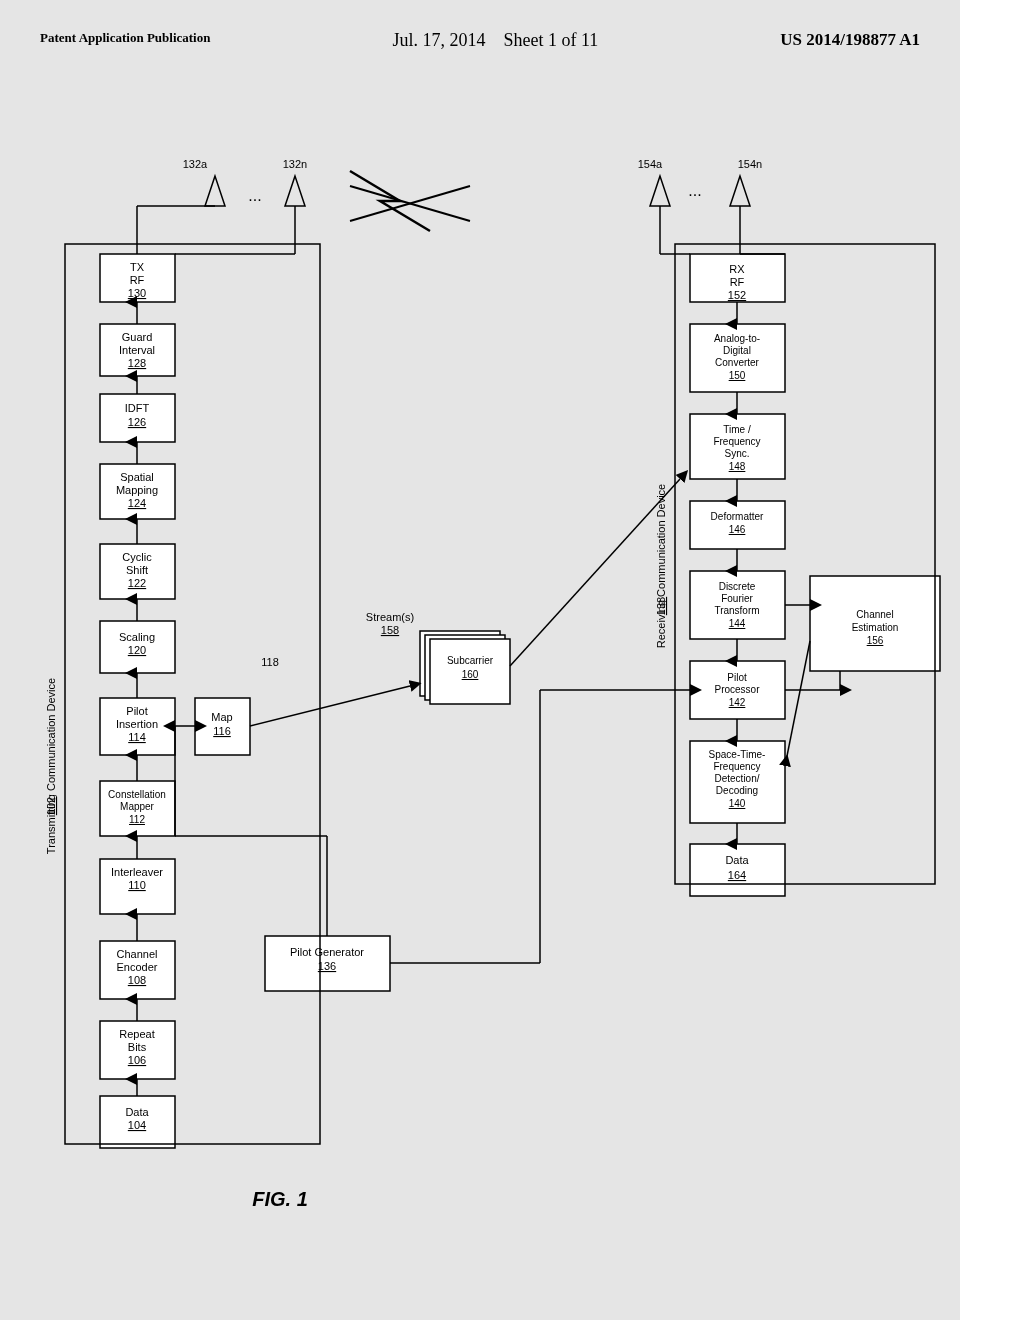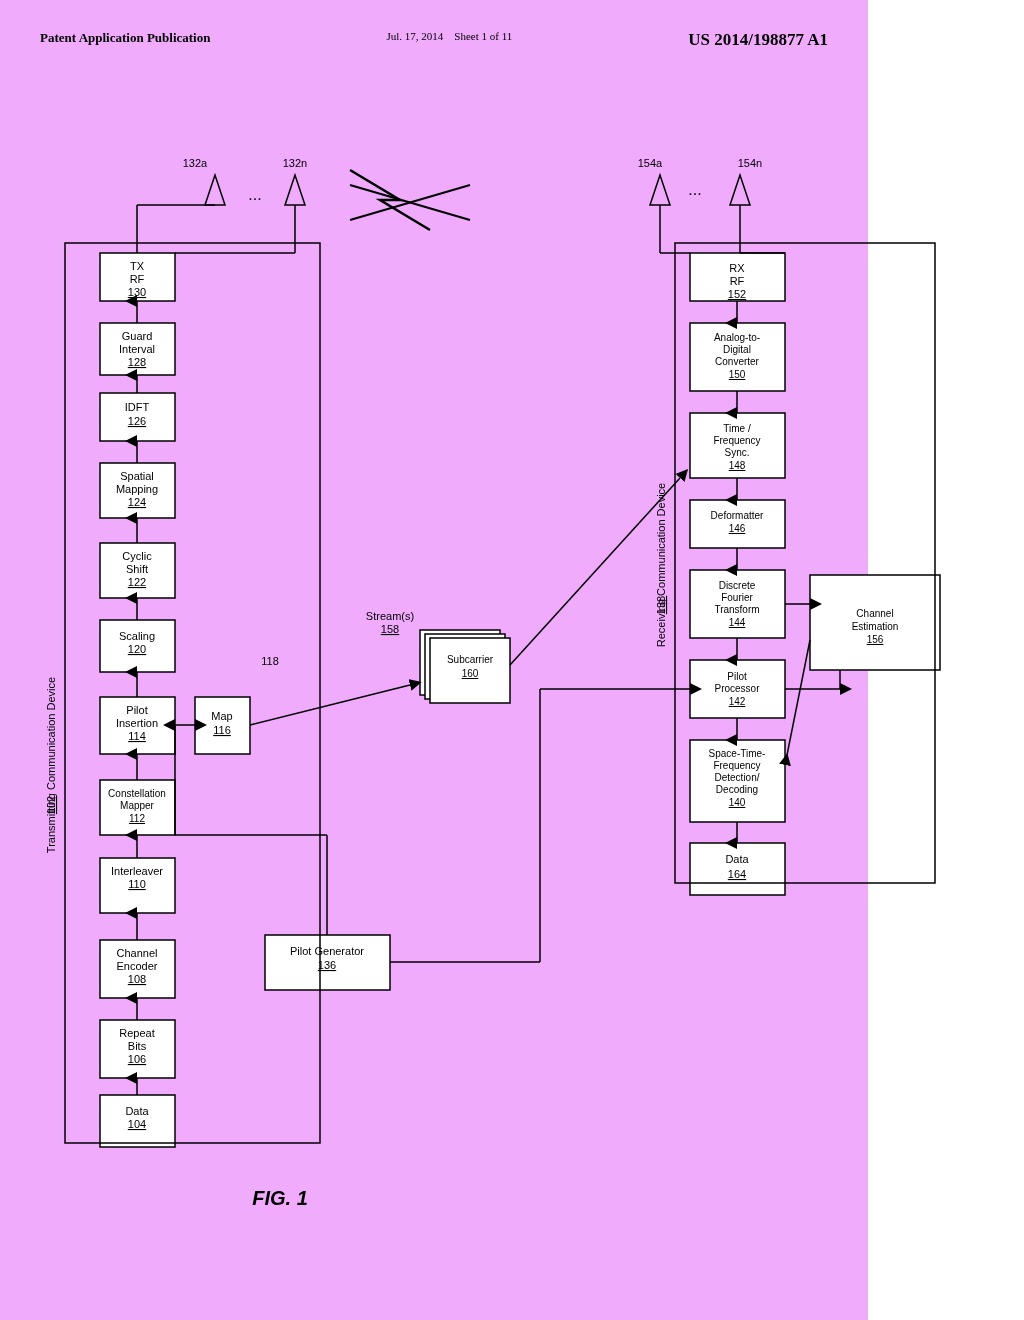--- a/index.html
+++ b/index.html
@@ -6,43 +6,43 @@
     body {
       background: #fff;
       font-family: 'Times New Roman', Times, serif;
       width: 1024px;
       min-height: 1320px;
       position: relative;
       overflow-x: hidden;
     }
 
     .page {
-      width: 868px;
+      width: 960px;
       min-height: 1320px;
-      background: #f0abfc;
+      background: #e5e5e5;
       padding: 20px 40px;
       position: relative;
     }
 
     .header {
       display: flex;
       justify-content: space-between;
       align-items: flex-start;
       padding: 10px 0 5px 0;
       border-bottom: none;
       font-size: 13px;
     }
 
     .header-left {
       font-weight: bold;
       font-size: 13px;
     }
 
     .header-center {
-      font-size: 11px;
+      font-size: 18px;
     }
 
     .header-right {
       font-size: 17px;
       font-weight: bold;
     }
 
     .diagram-area {
       margin-top: 30px;
       position: relative;

